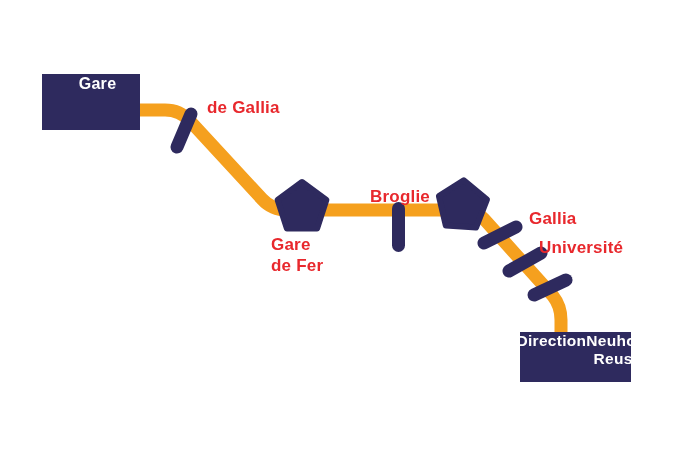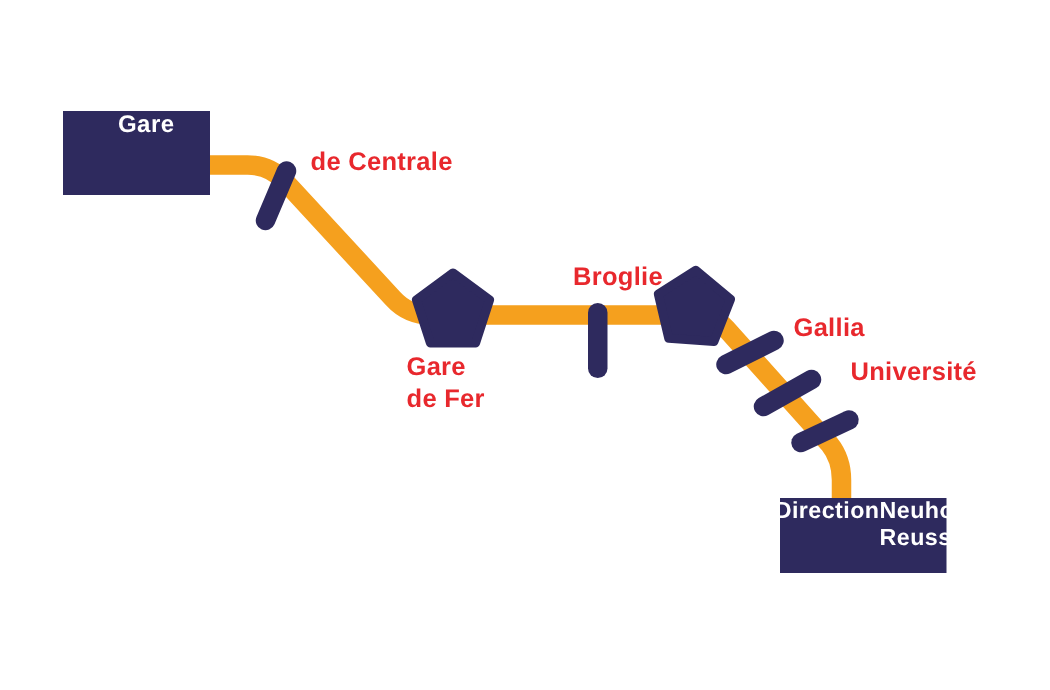--- a/index.html
+++ b/index.html
@@ -26,36 +26,36 @@
     background:var(--navy);
     color:#ffffff;
     font-weight:bold;
     font-size:16px;
     line-height:20px;
     letter-spacing:0.3px;
     display:flex;flex-direction:row;justify-content:center;
     box-sizing:border-box;
   }
   .terminus-gare{left:42px;top:74px;width:98px;height:56px;padding-left:13px;}
-  .terminus-direction{left:520px;top:332px;width:111px;height:50px;padding-left:7px;font-size:15.5px;line-height:18px;}
+  .terminus-direction{left:520px;top:332px;width:111px;height:50px;padding-left:7px;font-size:15.5px;line-height:18px;text-align:right;}
   .station-label{
     position:absolute;
     color:var(--red);
     font-weight:bold;
     font-size:17px;
     line-height:21px;
     letter-spacing:0.2px;
     white-space:nowrap;
   }
   .lbl-faubourg{left:207px;top:97px;}
   .lbl-homme{left:271px;top:234px;}
-  .lbl-broglie{left:370px;top:174px;margin-left:12px;}
+  .lbl-broglie{left:370px;top:186px;}
   .lbl-republique{left:475px;top:171px;}
   .lbl-gallia{left:529px;top:208px;}
-  .lbl-universite{left:567px;top:237px;text-align:center;}
+  .lbl-universite{left:539px;top:237px;text-align:center;}
   .lbl-observatoire{left:577px;top:261px;}
 </style>
 </head>
 <body>
 
 <div class="canvas">
 
   <svg class="route-svg" viewBox="0 0 700 460" aria-hidden="true">
 
     <path class="route-line" d="M 140 110 L 165 110 Q 180 110 190 121 L 262 199 Q 272 210 287 210
@@ -73,21 +73,21 @@
 
   <div class="terminus terminus-gare">
     <div>Gare</div>
   </div>
   <div class="terminus terminus-direction">
     <div>Direction</div>
     <div>Neuhof Reuss</div>
   </div>
 
   <div class="station-label lbl-faubourg">
-    <div>de Centrale</div>
+    <div>de Gallia</div>
   </div>
   <div class="station-label lbl-homme">
     <div>Gare</div>
     <div>de Fer</div>
   </div>
   <div class="station-label lbl-broglie">Broglie</div>
   <div class="station-label lbl-gallia">Gallia</div>
   <div class="station-label lbl-universite">Université</div>
 
 </div>

